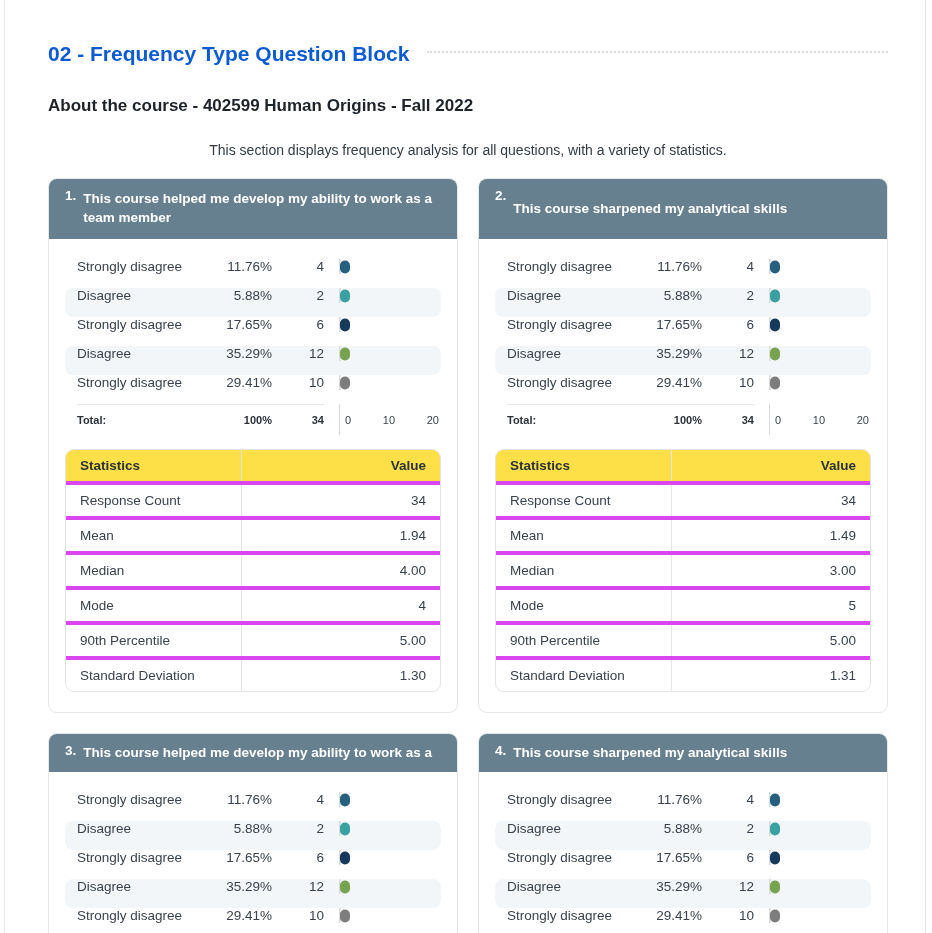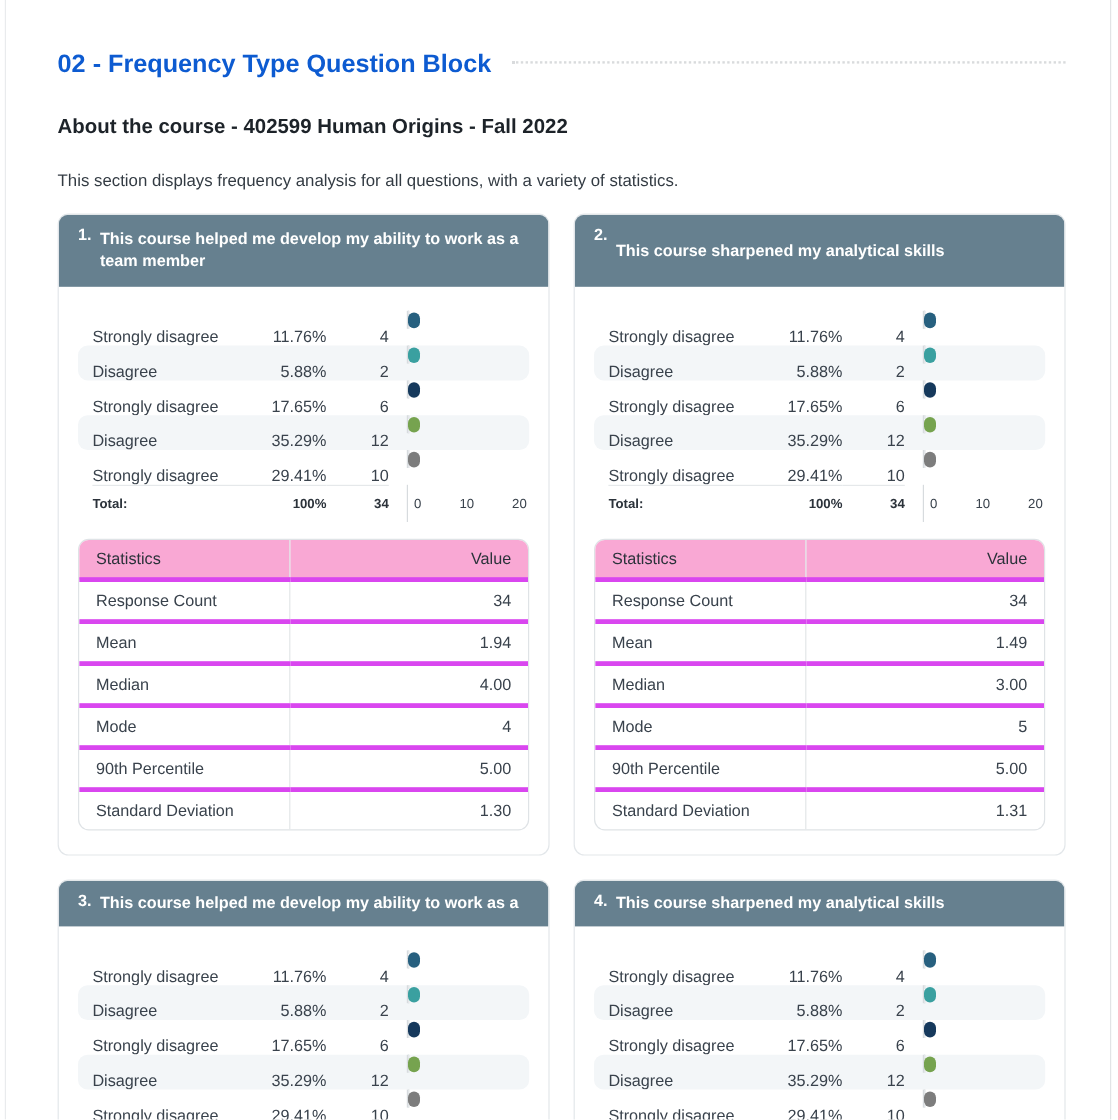--- a/index.html
+++ b/index.html
@@ -7,33 +7,33 @@
     font-family:"Liberation Sans", sans-serif; color:#39424c; position:relative; }
   .edge-left  { position:absolute; left:4px;  top:0; bottom:0; width:1px; background:#e9ebed; }
   .edge-right { position:absolute; left:925px; top:0; bottom:0; width:1px; background:#e2e4e6; }
   .content { width:840px; margin-left:48px; }
 
   .page-title-row { display:flex; align-items:center; margin-top:42px; }
   .page-title { font-size:21px; font-weight:700; color:#0d5bd1; white-space:nowrap;text-align:center; }
   .title-leader { flex:1; border-bottom:2px dotted #d9dbdd; margin-left:18px; margin-bottom:4px; }
 
   .page-subtitle { margin-top:30px; font-size:17px; font-weight:700; color:#1d2329; }
-  .page-desc { margin-top:26px; font-size:14px; color:#333b43; }
+  .page-desc { margin-top:26px; font-size:14px; color:#333b43;text-align:center; }
 
   .grid { margin-top:20px; display:grid; grid-template-columns:410px 410px; gap:20px; }
 
   .card { border:1px solid #e3e7ea; border-radius:9px; background:#fff; overflow:hidden; }
   .card-header { background:#66808f; color:#fff; display:flex; align-items:center;
     padding:8px 16px; font-size:13.5px; font-weight:700; line-height:1.4; }
   .row-top .card-header { min-height:60px; }
   .row-bottom .card-header { min-height:38px; white-space:nowrap; overflow:hidden; }
   .q-num { margin-right:7px; flex:none; align-self:flex-start; }
   .card-body { padding:20px 16px 20px 16px; }
 
-  .freq-row { display:flex; align-items:flex-end; height:29px; padding-left:12px;
+  .freq-row { display:flex; align-items:flex-start; height:29px; padding-left:12px;
     font-size:13.5px; border-radius:8px; }
   .freq-row.band { background:#f3f6f8; }
   .f-label { flex:1; min-width:0; white-space:nowrap; overflow:hidden; }
   .f-pct { width:62px; text-align:right; }
   .f-count { width:52px; text-align:right; }
   .f-chart { width:117px; align-self:stretch; padding-left:15px; }
   .track { position:relative; height:100%; border-left:1px solid #d7dbde; }
   .gridline { position:absolute; top:0; bottom:0; width:0;
     border-left:1px dashed #e4e7ea; }
   .gl-25 { left:25%; } .gl-50 { left:50%; } .gl-75 { left:75%; } .gl-100 { left:99%; }
@@ -45,21 +45,21 @@
   .freq-total .f-label, .freq-total .f-pct, .freq-total .f-count {
     border-top:1px solid #e5e8ea; height:100%; display:flex; align-items:center; }
   .freq-total .f-pct, .freq-total .f-count { justify-content:flex-end; }
   .freq-total .f-chart { align-self:stretch; }
   .freq-total .track { border-left:1px solid #d7dbde; display:flex; align-items:center;
     justify-content:space-between; padding:0 2px 0 5px; font-weight:400; color:#39424c; }
 
   .stats-wrap { margin-top:14px; border:1px solid #dfe3e6; border-radius:9px; overflow:hidden; }
   table.stats { width:100%; border-collapse:collapse; font-size:13.5px; }
   .stats th, .stats td { padding:8px 14px; text-align:left; }
-  .stats th { background:#f9a8d4; font-weight:400; color:#2b323a; }
+  .stats th { background:#fde047; font-weight:700; color:#2b323a; }
   .stats .val { text-align:right; }
   .stats td.lbl, .stats th.lbl { width:47%; border-right:1px solid #e3e6e8; }
   .stats tbody tr td { border-top:4px solid #d946ef; }
 </style>
 </head>
 <body>
 
 <div class="edge-left"></div>
 <div class="edge-right"></div>
 

